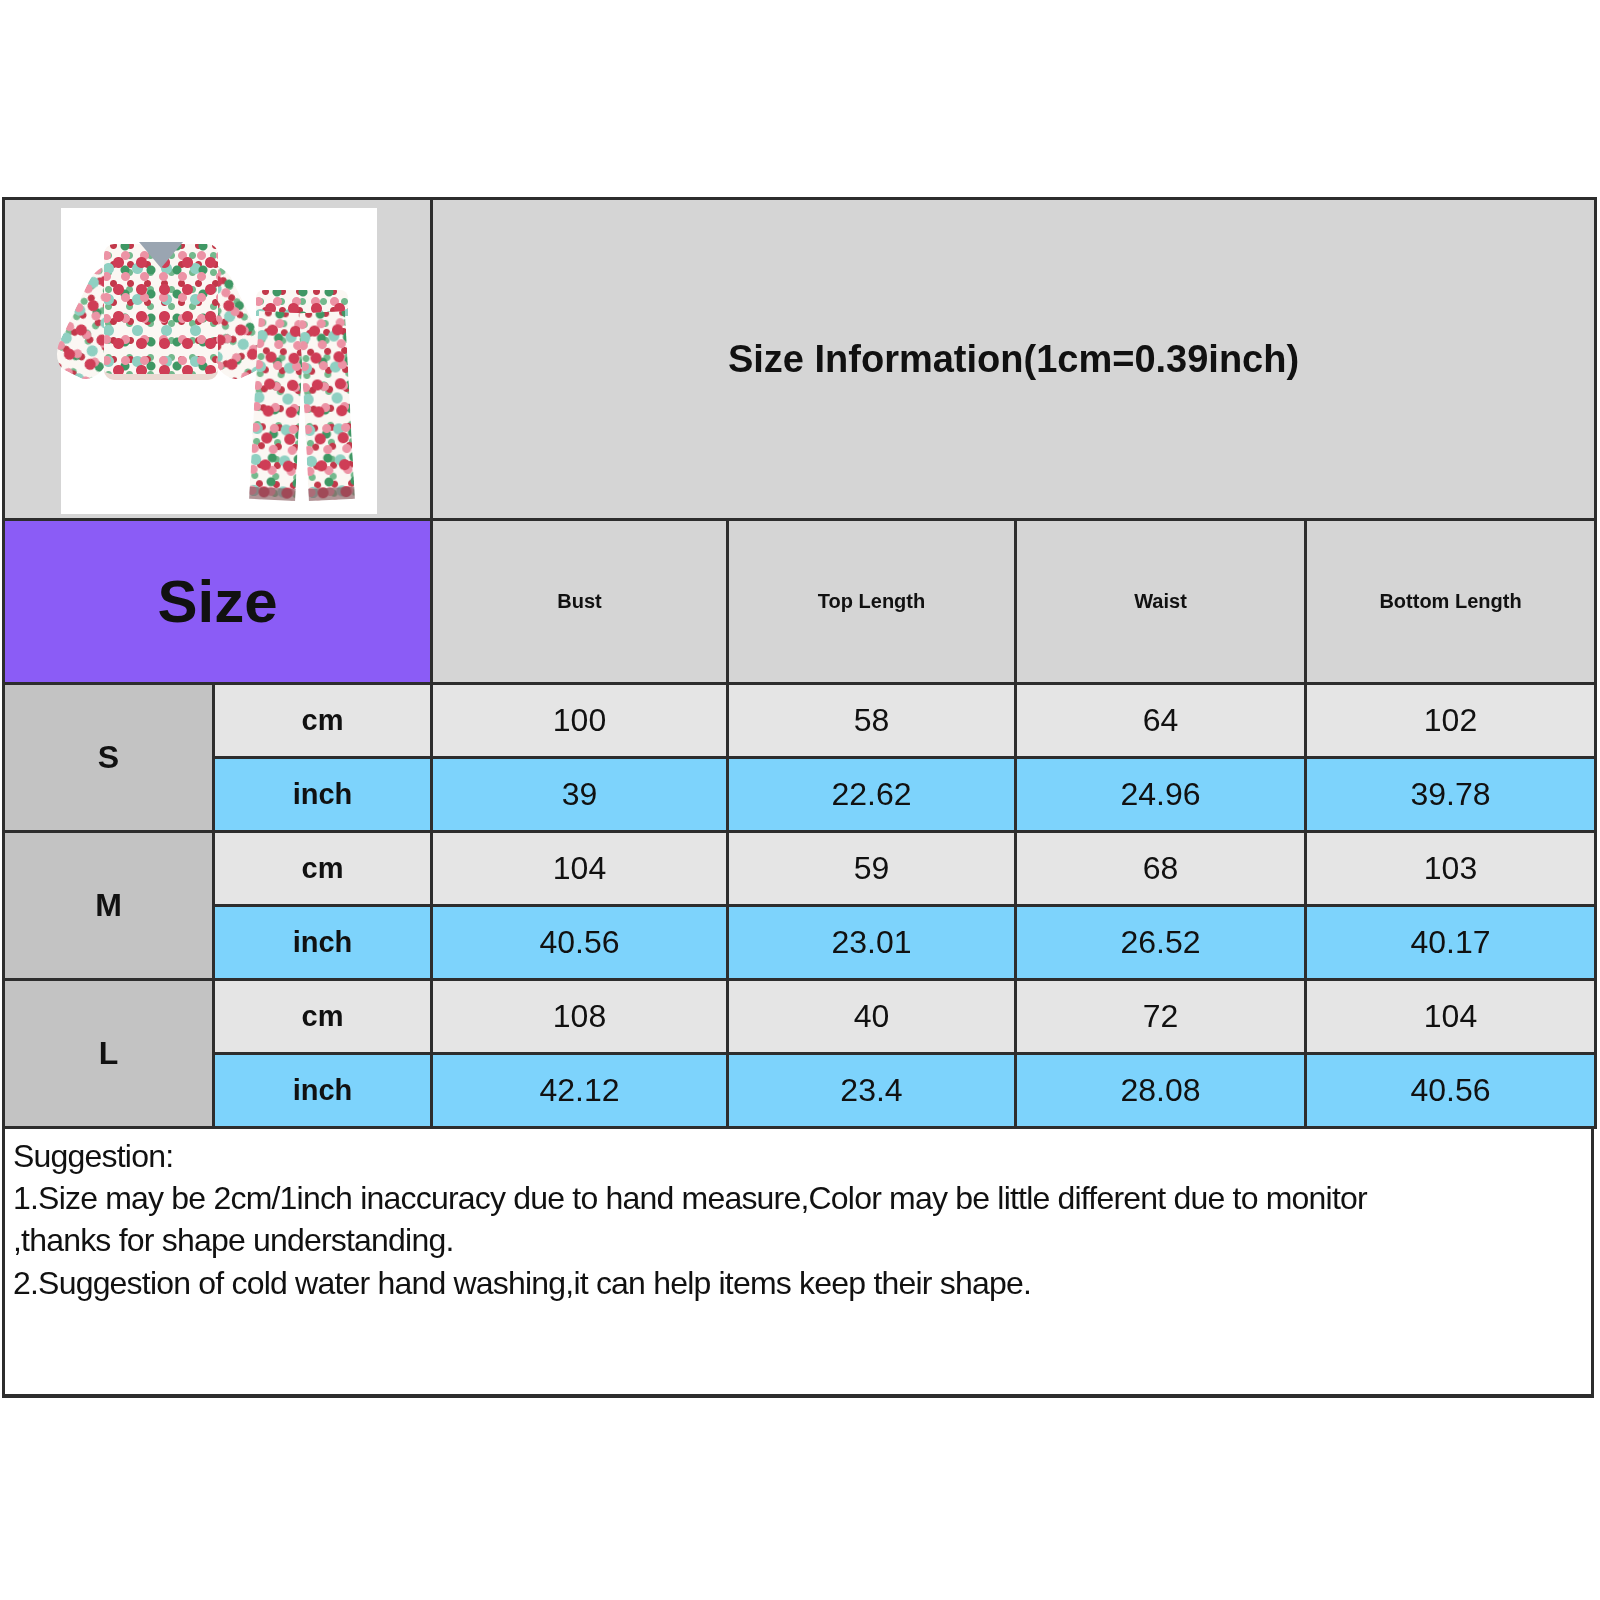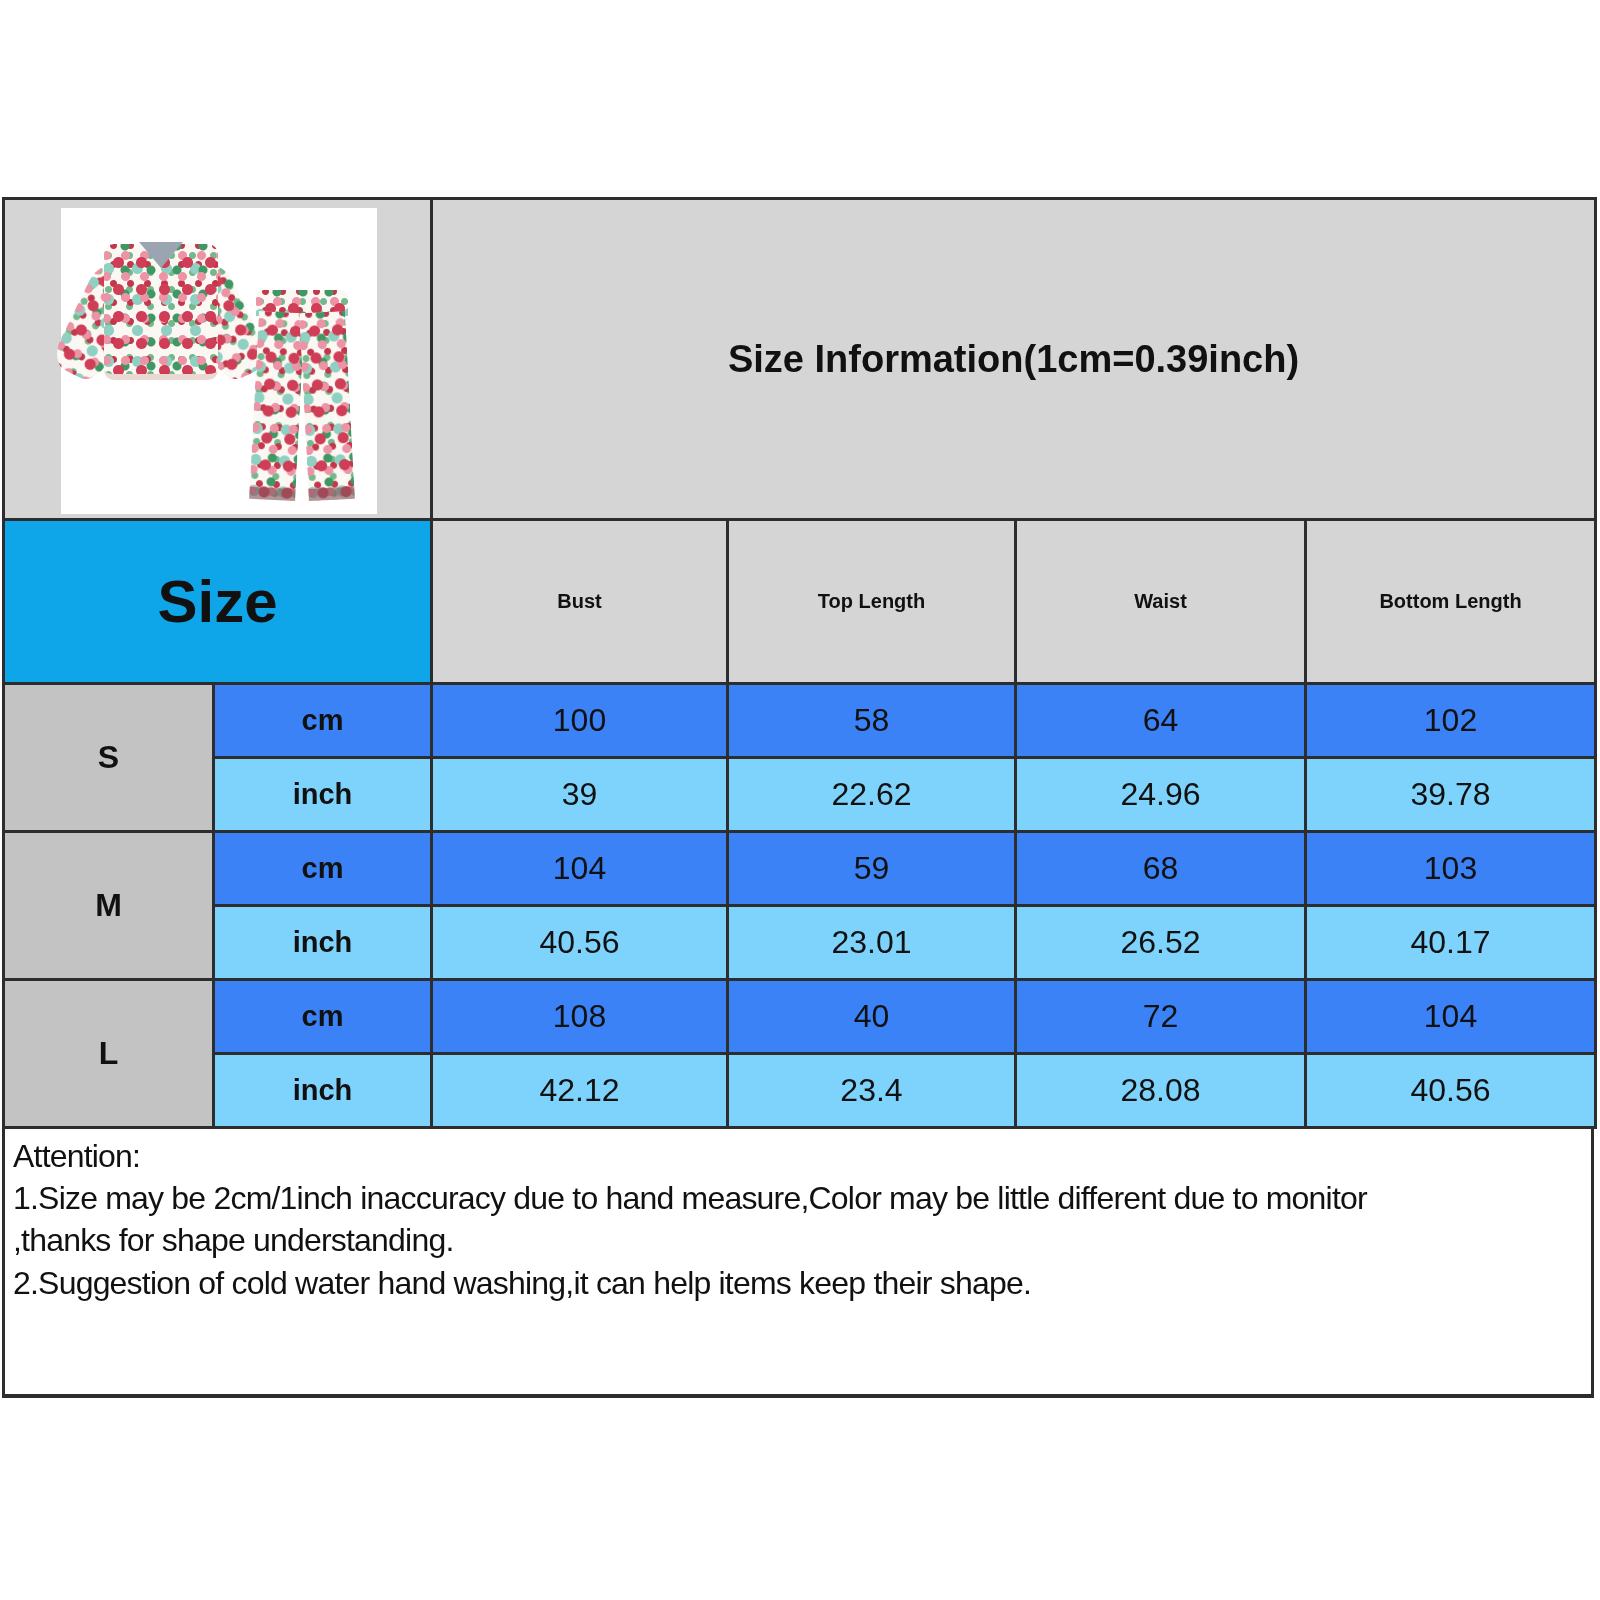--- a/index.html
+++ b/index.html
@@ -6,26 +6,26 @@
     font-family:"Liberation Sans","DejaVu Sans",sans-serif;color:#111;}
   .sheet{position:absolute;left:2px;top:197px;width:1592px;}
   table.size-table{border-collapse:collapse;table-layout:fixed;width:1592px;border-radius:24px;}
   table.size-table td{border:3px solid #2d2d2d;text-align:center;vertical-align:middle;
     padding:0;overflow:hidden;}
   .r-top{height:321px;}
   .r-head{height:164px;}
   .r-data{height:74px;}
   .cell-img{background:#d5d5d5;position:relative;}
   .cell-title{background:#d5d5d5;font-weight:bold;font-size:38px;}
-  .hd-size{background:#0ea5e9;font-weight:bold;font-size:60px;}
+  .hd-size{background:#8b5cf6;font-weight:bold;font-size:60px;}
   .hd{background:#d5d5d5;font-weight:bold;font-size:20px;}
   .size-cell{background:#c3c3c3;font-weight:bold;font-size:32px;}
   .unit{font-weight:bold;font-size:29px;}
   .val{font-size:32px;}
-  .row-cm td{background:#3b82f6;}
+  .row-cm td{background:#e5e5e5;}
   .row-cm td.size-cell{background:#c3c3c3;}
   .row-inch td{background:#7dd3fc;}
   
   .attention{box-sizing:border-box;width:1592px;height:269px;
     border-left:3px solid #2d2d2d;border-right:3px solid #2d2d2d;border-bottom:4px solid #2d2d2d;
     background:#fff;padding:6px 8px;font-size:32px;letter-spacing:-0.8px;line-height:1.32;}
   .attention div{white-space:nowrap;}
   
   .photo{position:absolute;left:56px;top:8px;width:316px;height:306px;background:#fff;}
   .floral{background-color:#fbf7f3;background-image:
@@ -137,18 +137,18 @@
       <td class="unit">inch</td>
       <td class="val">42.12</td>
       <td class="val">23.4</td>
       <td class="val">28.08</td>
       <td class="val">40.56</td>
     </tr>
   </tbody>
     </table>
 
   <div class="attention">
-    <div>Attention:</div>
+    <div>Suggestion:</div>
     <div>1.Size may be 2cm/1inch inaccuracy due to hand measure,Color may be little different due to monitor</div>
     <div>,thanks for shape understanding.</div>
     <div>2.Suggestion of cold water hand washing,it can help items keep their shape.</div>
   </div>
 </div>
 
 </body></html>

